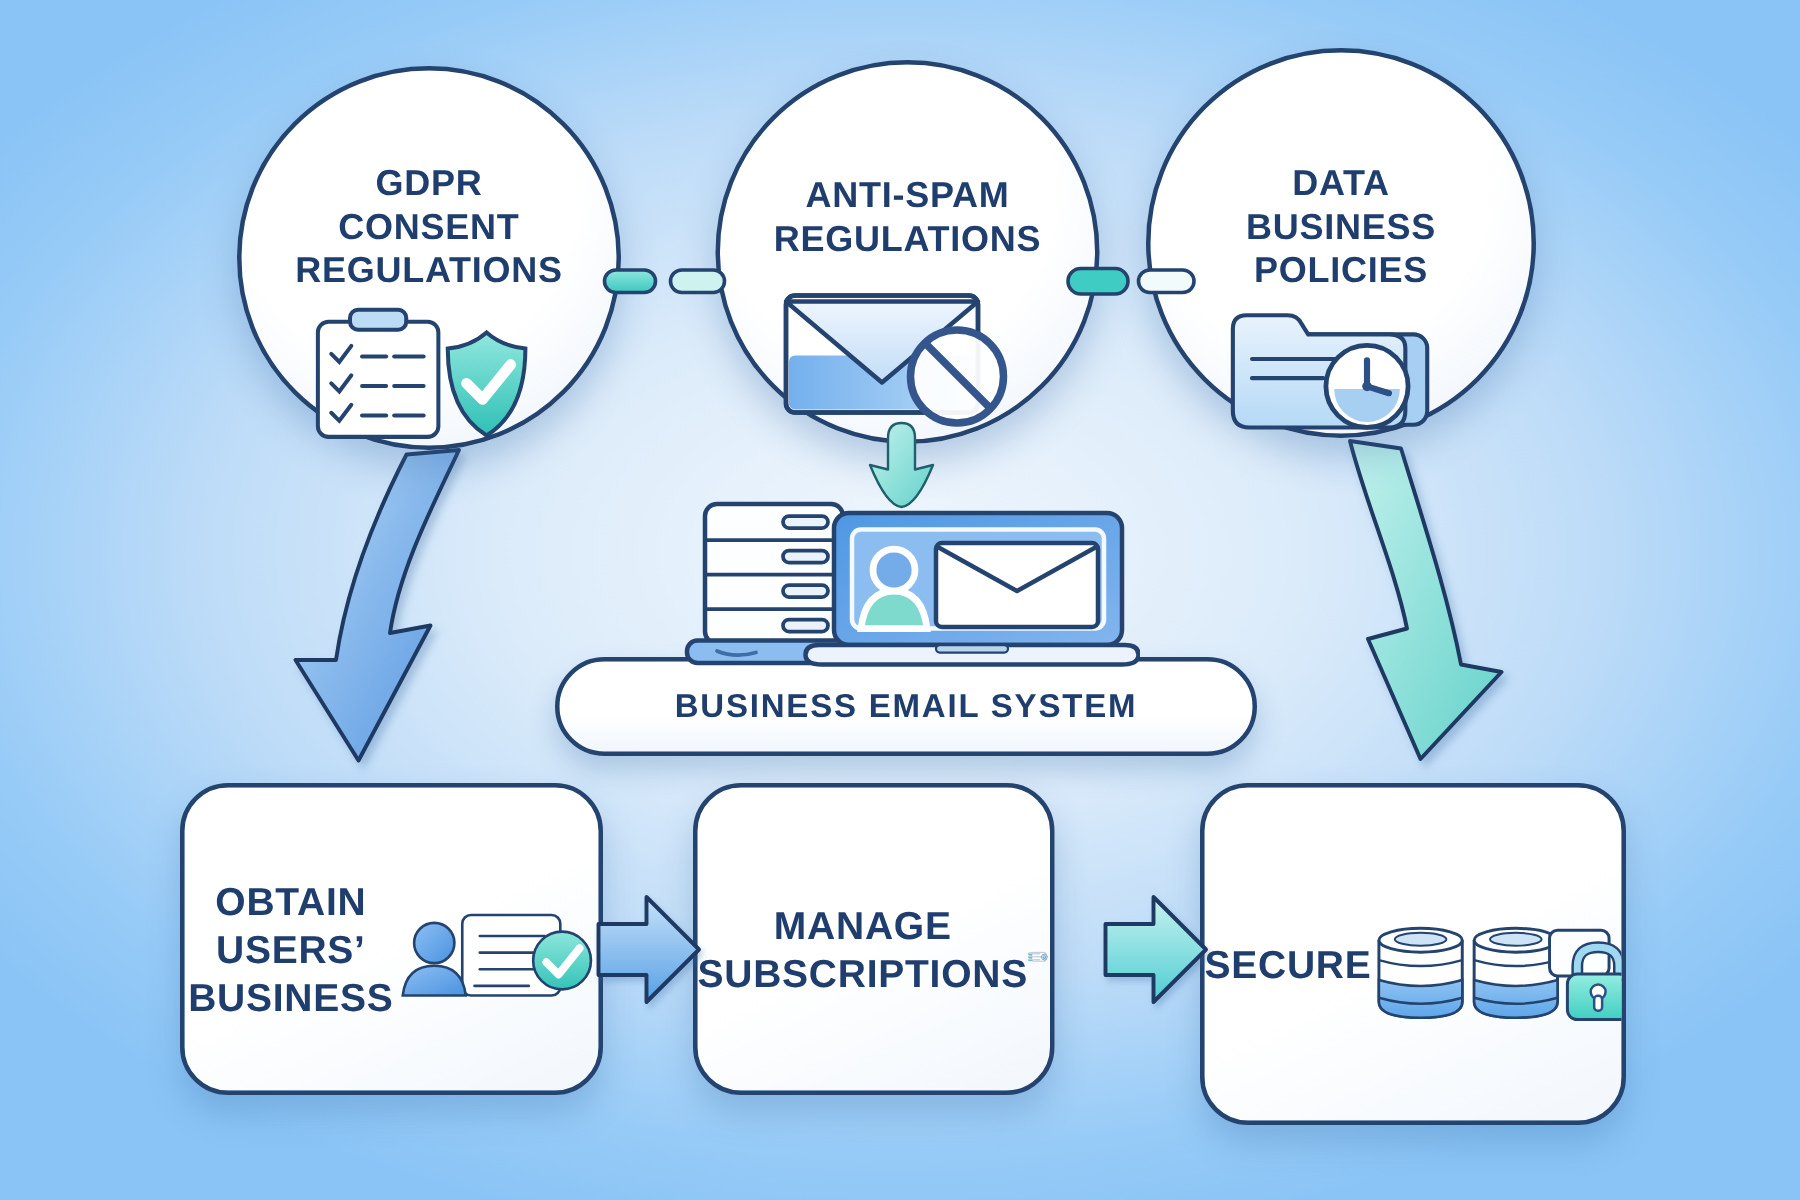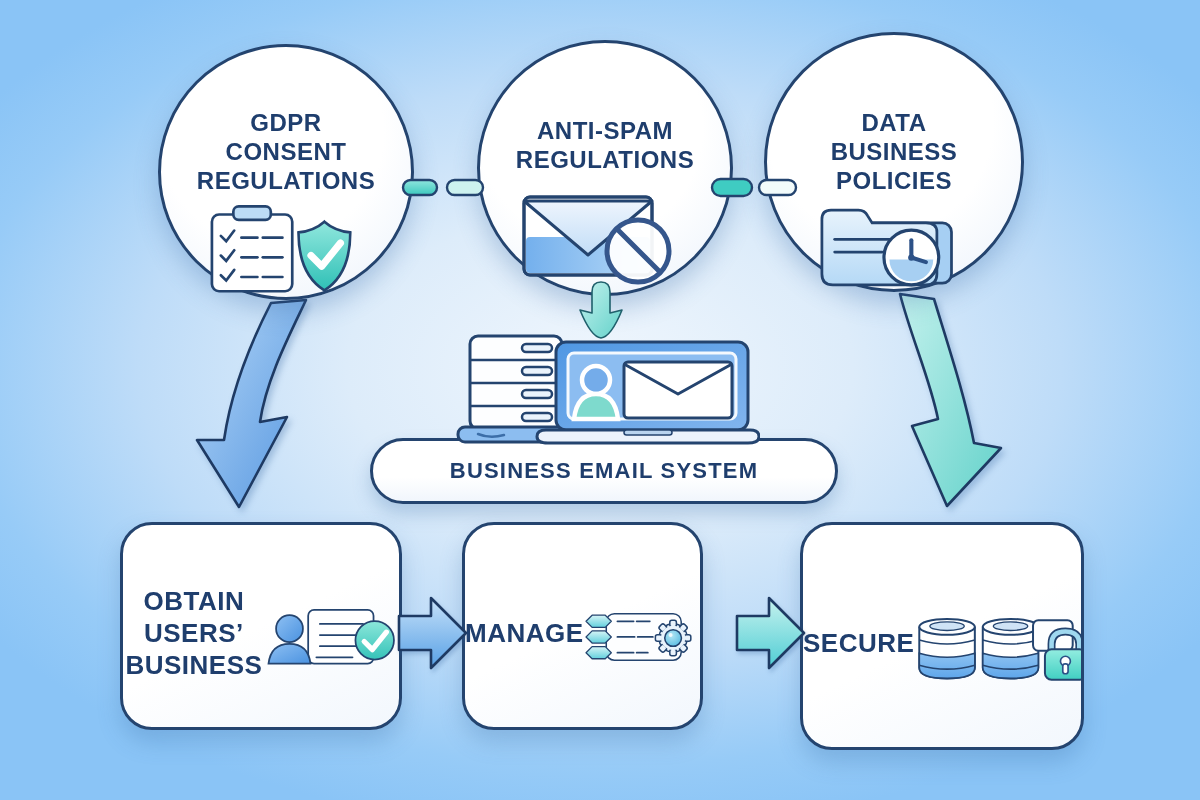--- a/index.html
+++ b/index.html
@@ -228,20 +228,21 @@
       <circle cx="42" cy="34" r="23" fill="url(#gPerson)" stroke="#24446f" stroke-width="3"></circle>
       <path d="M6 94 Q10 60 42 60 Q74 60 78 94 Z" fill="url(#gPerson)" stroke="#24446f" stroke-width="3"></path>
       <circle cx="188" cy="54" r="33" fill="url(#gTealCircle)" stroke="#24446f" stroke-width="3"></circle>
       <polyline points="170,56 184,70 208,40" fill="none" stroke="#ffffff" stroke-width="9" stroke-linecap="round" stroke-linejoin="round"></polyline>
     </svg>
   </div>
 
   <div class="node-box" style="left:462px;top:522px;width:241px;height:208px;">
     <div class="box-title">
       <span>MANAGE</span>
+      <span>SUBSCRIPTIONS</span>
     </div>
     <svg class="icon" width="230" height="100" viewBox="0 0 230 100" style="margin-top:8px" aria-label="subscription-list-gear-icon">
       <rect x="44" y="2" width="148" height="92" rx="16" fill="#fdfeff" stroke="#24446f" stroke-width="3"></rect>
       <g fill="url(#gHex)" stroke="#24446f" stroke-width="2.5" stroke-linejoin="round">
         <path d="M4 17 L16 5 L42 5 L54 17 L42 29 L16 29 Z"></path>
         <path d="M4 48 L16 36 L42 36 L54 48 L42 60 L16 60 Z"></path>
         <path d="M4 79 L16 67 L42 67 L54 79 L42 91 L16 91 Z"></path>
       </g>
       <g stroke="#24446f" stroke-width="3.5" stroke-linecap="round">
         <line x1="66" y1="17" x2="98" y2="17"></line>

